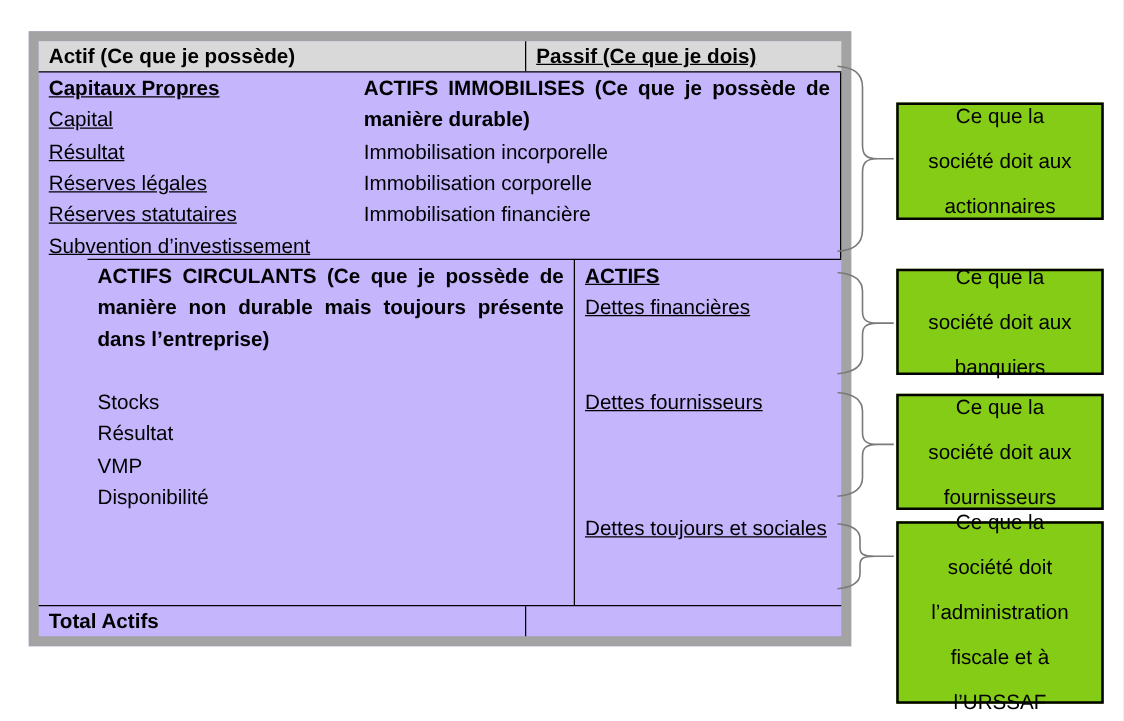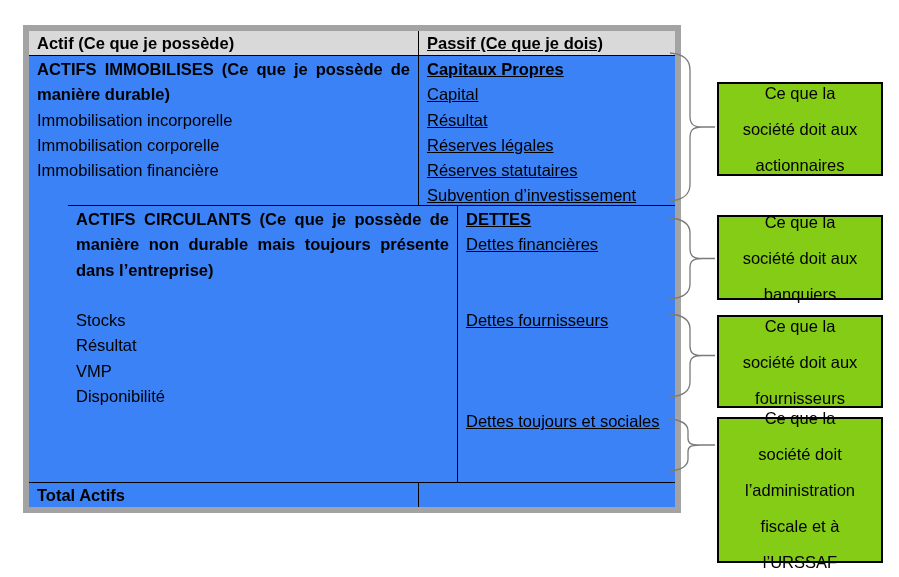--- a/index.html
+++ b/index.html
@@ -4,21 +4,21 @@
 <style>
   html,body{margin:0;padding:0;}
   body{
     width:899px;height:577px;position:relative;background:#ffffff;
     font-family:"Liberation Sans",sans-serif;
     font-size:16.5px;color:#000;overflow:hidden;
   }
   
   .bs-table{
     position:absolute;left:23px;top:25px;width:658px;
-    border:6px solid #a3a3a3;box-sizing:border-box;background:#3b82f6;
+    border:8px solid #a3a3a3;box-sizing:border-box;background:#c4b5fd;
   }
   .bs-row{display:flex;box-sizing:border-box;}
   .bs-row + .bs-row{border-top:1.5px solid #000;}
   .cell{box-sizing:border-box;padding:1px 8px 0 8px;line-height:25.3px;}
   .cell.left{width:390px;border-right:1.5px solid #000;}
   .cell.right{flex:1;text-decoration:underline;}
   .thead{background:#d9d9d9;}
   .thead .cell{height:24px;line-height:23px;font-weight:bold;}
   .r1{height:150px;}
   .r2{height:277px;margin-left:39px;}
@@ -45,47 +45,47 @@
 <body>
 
 <div class="bs-table">
 
   <div class="bs-row thead">
     <div class="cell left">Actif (Ce que je possède)</div>
     <div class="cell right">Passif (Ce que je dois)</div>
   </div>
 
   <div class="bs-row r1">
-    <div class="cell left">
-      <div class="cell-title just">ACTIFS IMMOBILISES (Ce que je possède de manière durable)</div>
-      <div class="cell-body">Immobilisation incorporelle
-Immobilisation corporelle
-Immobilisation financière</div>
-    </div>
     <div class="cell right">
       <div class="cell-title">Capitaux Propres</div>
       <div class="cell-body">Capital
 Résultat
 Réserves légales
 Réserves statutaires
 Subvention d’investissement</div>
+    </div>
+    <div class="cell left">
+      <div class="cell-title just">ACTIFS IMMOBILISES (Ce que je possède de manière durable)</div>
+      <div class="cell-body">Immobilisation incorporelle
+Immobilisation corporelle
+Immobilisation financière</div>
     </div>
   </div>
 
   <div class="bs-row r2">
     <div class="cell left">
       <div class="cell-title just">ACTIFS CIRCULANTS (Ce que je possède de manière non durable mais toujours présente dans l’entreprise)</div>
       <div class="cell-body">
 Stocks
 Résultat
 VMP
 Disponibilité</div>
     </div>
     <div class="cell right">
-      <div class="cell-title">DETTES</div>
+      <div class="cell-title">ACTIFS</div>
       <div class="cell-body">Dettes financières
 
 
 Dettes fournisseurs
 
 
 
 Dettes toujours et sociales</div>
     </div>
   </div>

